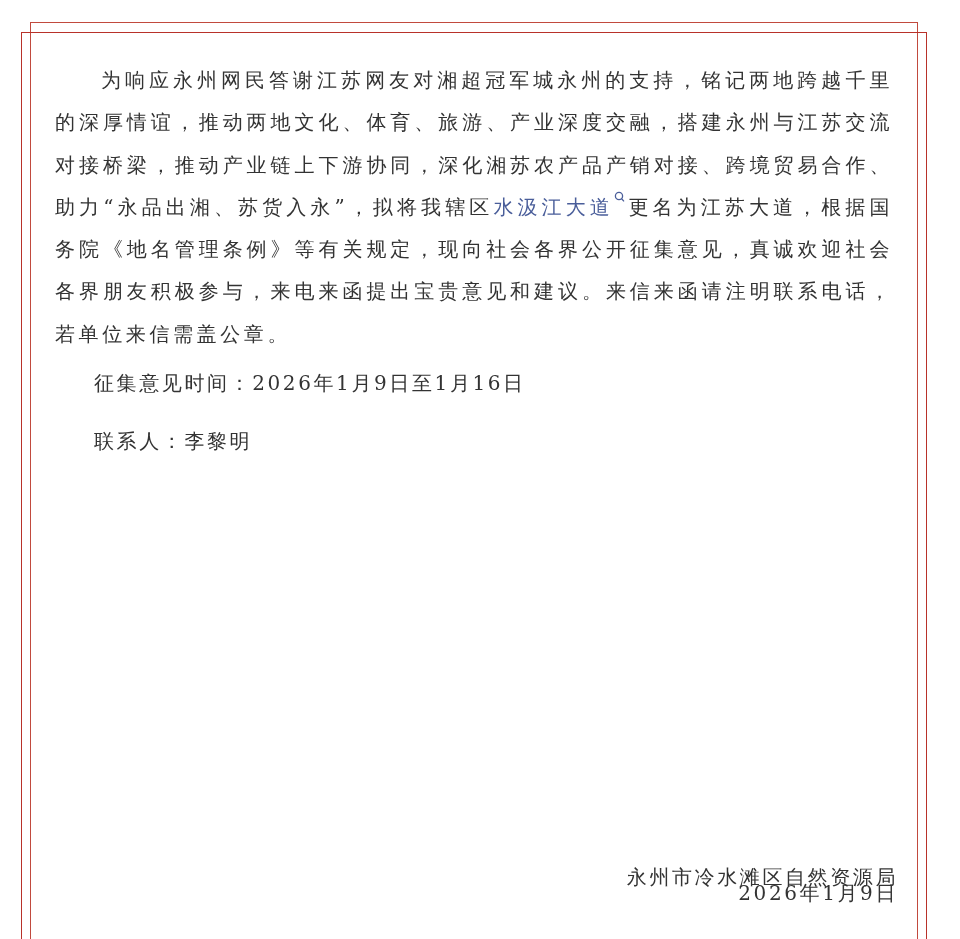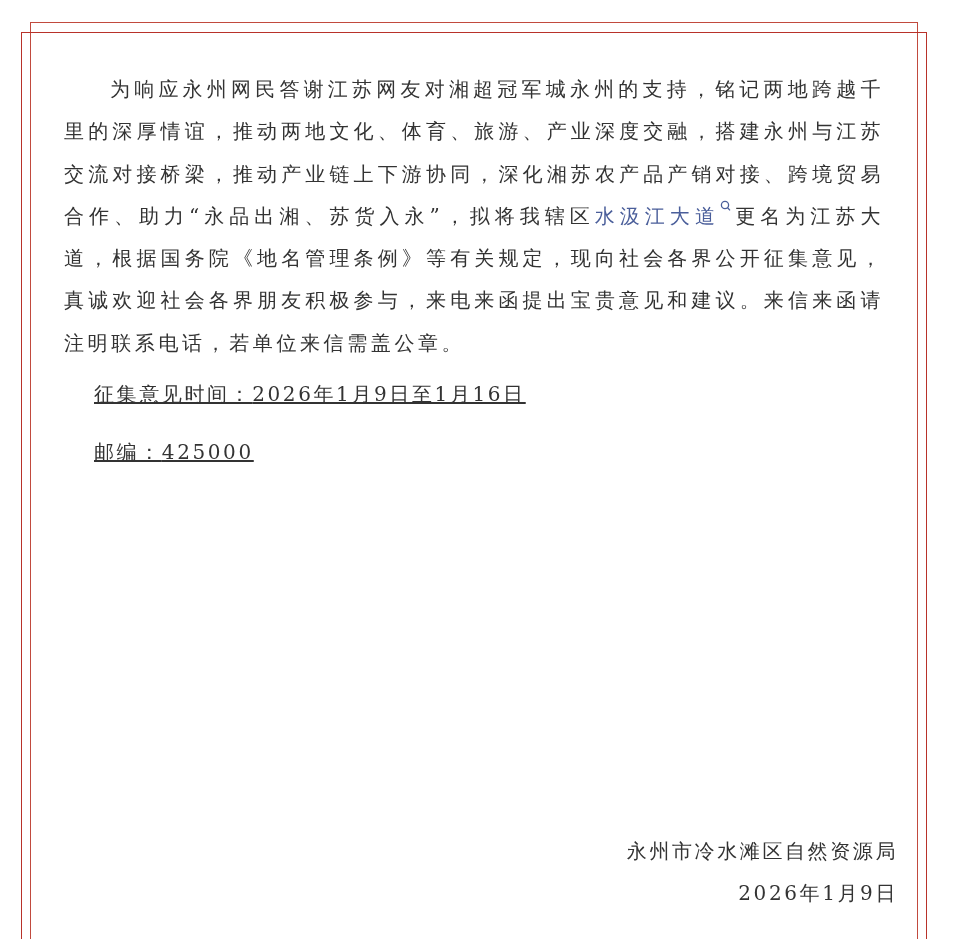--- a/index.html
+++ b/index.html
@@ -35,21 +35,21 @@
       height: 940px;
       border-color: #b8322a;
     }
     .content {
       position: absolute;
       left: 48px;
       top: 52px;
       width: 852px;
     }
     .para {
-      margin: 16px;
+      margin: 7px;
       font-size: 20px;
       line-height: 42.3px;
       letter-spacing: 3.6px;
       text-align: justify;
       text-align-last: left;
       text-indent: 46px;
       color: #333;
     }
     .link {
       color: #4a5e9a;
@@ -74,52 +74,51 @@
       margin-top: 14px;
     }
     .info-row {
       padding-left: 46px;
       font-size: 20px;
       letter-spacing: 2.6px;
       line-height: 28px;
       height: 58px;
       color: #333;
       white-space: nowrap;
-      text-decoration: underline;
     }
     .info-row .lbl, .info-row .val {
       display: inline;
     }
     .signature {
       position: absolute;
       right: 62px;
       font-size: 20px;
       letter-spacing: 2.6px;
       color: #333;
       white-space: nowrap;
     }
-    .sig-org { top: 838px; }
+    .sig-org { top: 864px; }
     .sig-date { top: 880px; }
   </style>
 </head>
 <body>
 
 <div class="frame frame-inner"></div>
 <div class="frame frame-outer"></div>
 
 <div class="content">
   <p class="para"><span>为响应永州网民答谢江苏网友对湘超冠军城永州的支持，铭记两地跨越千里的深厚情谊，推动两地文化、体育、旅游、产业深度交融，搭建永州与江苏交流对接桥梁，推动产业链上下游协同，深化湘苏农产品产销对接、跨境贸易合作、助力“永品出湘、苏货入永”，拟将我辖区</span><a class="link">水汲江大道</a><span class="search-icon"><svg width="12" height="14" viewBox="0 0 12 14">
           <circle cx="5" cy="5" r="3.6" fill="none" stroke="#4a5e9a" stroke-width="1.3"></circle>
           <line x1="7.6" y1="7.8" x2="10" y2="10.4" stroke="#4a5e9a" stroke-width="1.3"></line>
         </svg></span><span>更名为江苏大道，根据国务院《地名管理条例》等有关规定，现向社会各界公开征集意见，真诚欢迎社会各界朋友积极参与，来电来函提出宝贵意见和建议。来信来函请注明联系电话，若单位来信需盖公章。</span></p>
 
   <div class="info-list">
     <div class="info-row">
       <span class="lbl">征集意见时间：</span><span class="val">2026年1月9日至1月16日</span>
     </div>
     <div class="info-row">
-      <span class="lbl">邮编：</span><span class="val">425000</span>
+      <span class="lbl">联系人：</span><span class="val">李黎明</span>
     </div>
   </div>
 </div>
 
 <div class="signature sig-org">永州市冷水滩区自然资源局</div>
 <div class="signature sig-date">2026年1月9日</div>
 
 </body></html>

